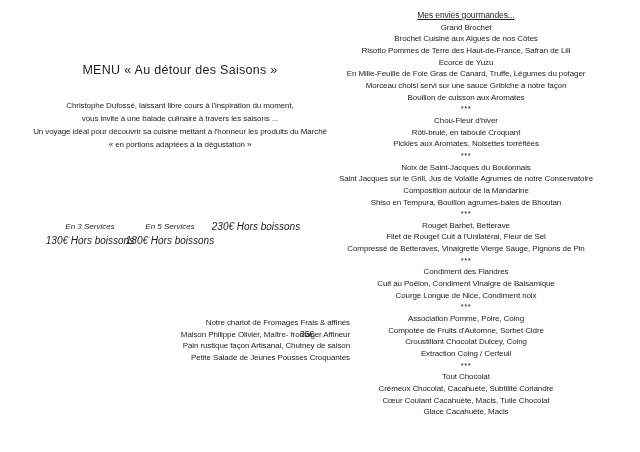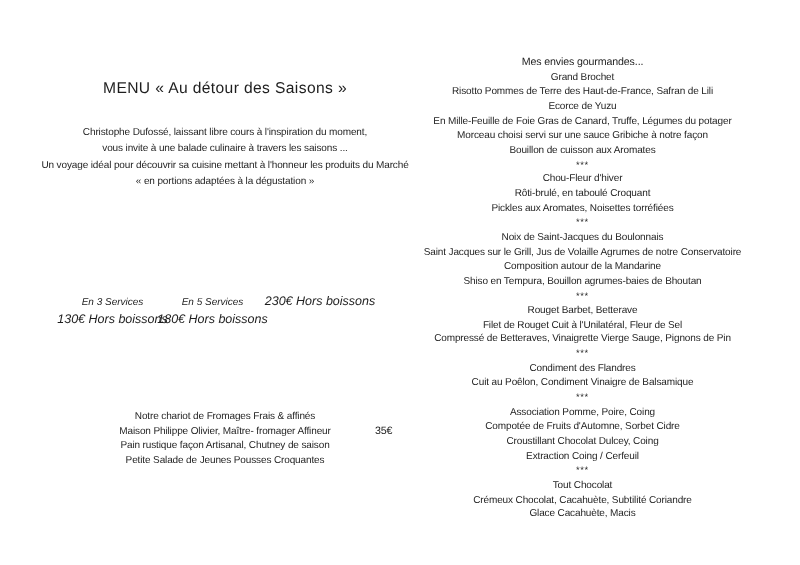--- a/index.html
+++ b/index.html
@@ -34,39 +34,39 @@
     width: 364px;
     text-align: center;
     font-size: 8px;
     line-height: 13px;
     letter-spacing: -0.1px;
   }
   .intro div { white-space: nowrap; }
   .services {
     position: absolute;
     top: 220px; left: 0;
-    width: 100%; height: 30px; margin-top: 15px;
+    width: 100%; height: 30px;
   }
   .svc {
     position: absolute;
     top: 0;
     width: 120px;
     text-align: center;
     font-style: italic;
   }
   .svc-0 { left: 20px; }
   .svc-1 { left: 100px; }
   .svc-2 { left: 186px; }
   .svc-label { font-size: 8px; line-height: 13.5px; white-space: nowrap; }
   .svc-price { font-size: 10px; line-height: 13.5px; white-space: nowrap; }
   .cheese {
     position: absolute;
-    top: 327px; left: 0;
+    top: 317px; left: 0;
     width: 100%;
-    text-align: center;
+    text-align: right;
     font-size: 8px;
     line-height: 11.6px;
     letter-spacing: -0.1px;
   }
   .cheese div { white-space: nowrap; }
   .cheese-price {
     position: absolute;
     left: 250px; top: 11.6px;
     font-size: 8.5px;
     margin-left: 40px;
@@ -78,22 +78,22 @@
     left: 314px; top: 10px;
     width: 304px;
     text-align: center;
     font-size: 8px;
     line-height: 11.65px;
     letter-spacing: -0.1px;
   }
   .page-right div { white-space: nowrap; }
   .gourmet-heading {
     font-size: 8.5px;
+    text-decoration: underline;
     text-underline-offset: 1px;
-    margin-top: 34px;
   }
   .sep {
     font-size: 7.5px;
     letter-spacing: 0.5px;
   }
 </style>
 </head>
 <body>
 
 <div class="canvas">
@@ -128,20 +128,21 @@
       <div>Pain rustique façon Artisanal, Chutney de saison</div>
       <div>Petite Salade de Jeunes Pousses Croquantes</div>
       <span class="cheese-price">35€</span>
     </div>
   </div>
 
   <div class="page-right">
     <div class="gourmet-heading">Mes envies gourmandes...</div>
 
     <div>Grand Brochet</div>
+    <div>Brochet Cuisiné aux Algues de nos Côtes</div>
     <div>Risotto Pommes de Terre des Haut-de-France, Safran de Lili</div>
     <div>Ecorce de Yuzu</div>
     <div>En Mille-Feuille de Foie Gras de Canard, Truffe, Légumes du potager</div>
     <div>Morceau choisi servi sur une sauce Gribiche à notre façon</div>
     <div>Bouillon de cuisson aux Aromates</div>
     <div class="sep">***</div>
 
     <div>Chou-Fleur d'hiver</div>
     <div>Rôti-brulé, en taboulé Croquant</div>
     <div>Pickles aux Aromates, Noisettes torréfiées</div>
@@ -153,26 +154,28 @@
     <div>Shiso en Tempura, Bouillon agrumes-baies de Bhoutan</div>
     <div class="sep">***</div>
 
     <div>Rouget Barbet, Betterave</div>
     <div>Filet de Rouget Cuit à l'Unilatéral, Fleur de Sel</div>
     <div>Compressé de Betteraves, Vinaigrette Vierge Sauge, Pignons de Pin</div>
     <div class="sep">***</div>
 
     <div>Condiment des Flandres</div>
     <div>Cuit au Poêlon, Condiment Vinaigre de Balsamique</div>
+    <div>Courge Longue de Nice, Condiment noix</div>
     <div class="sep">***</div>
 
     <div>Association Pomme, Poire, Coing</div>
     <div>Compotée de Fruits d'Automne, Sorbet Cidre</div>
     <div>Croustillant Chocolat Dulcey, Coing</div>
     <div>Extraction Coing / Cerfeuil</div>
     <div class="sep">***</div>
 
     <div>Tout Chocolat</div>
     <div>Crémeux Chocolat, Cacahuète, Subtilité Coriandre</div>
+    <div>Cœur Coulant Cacahuète, Macis, Tuile Chocolat</div>
     <div>Glace Cacahuète, Macis</div>
   </div>
 
 </div>
 
 </body></html>

